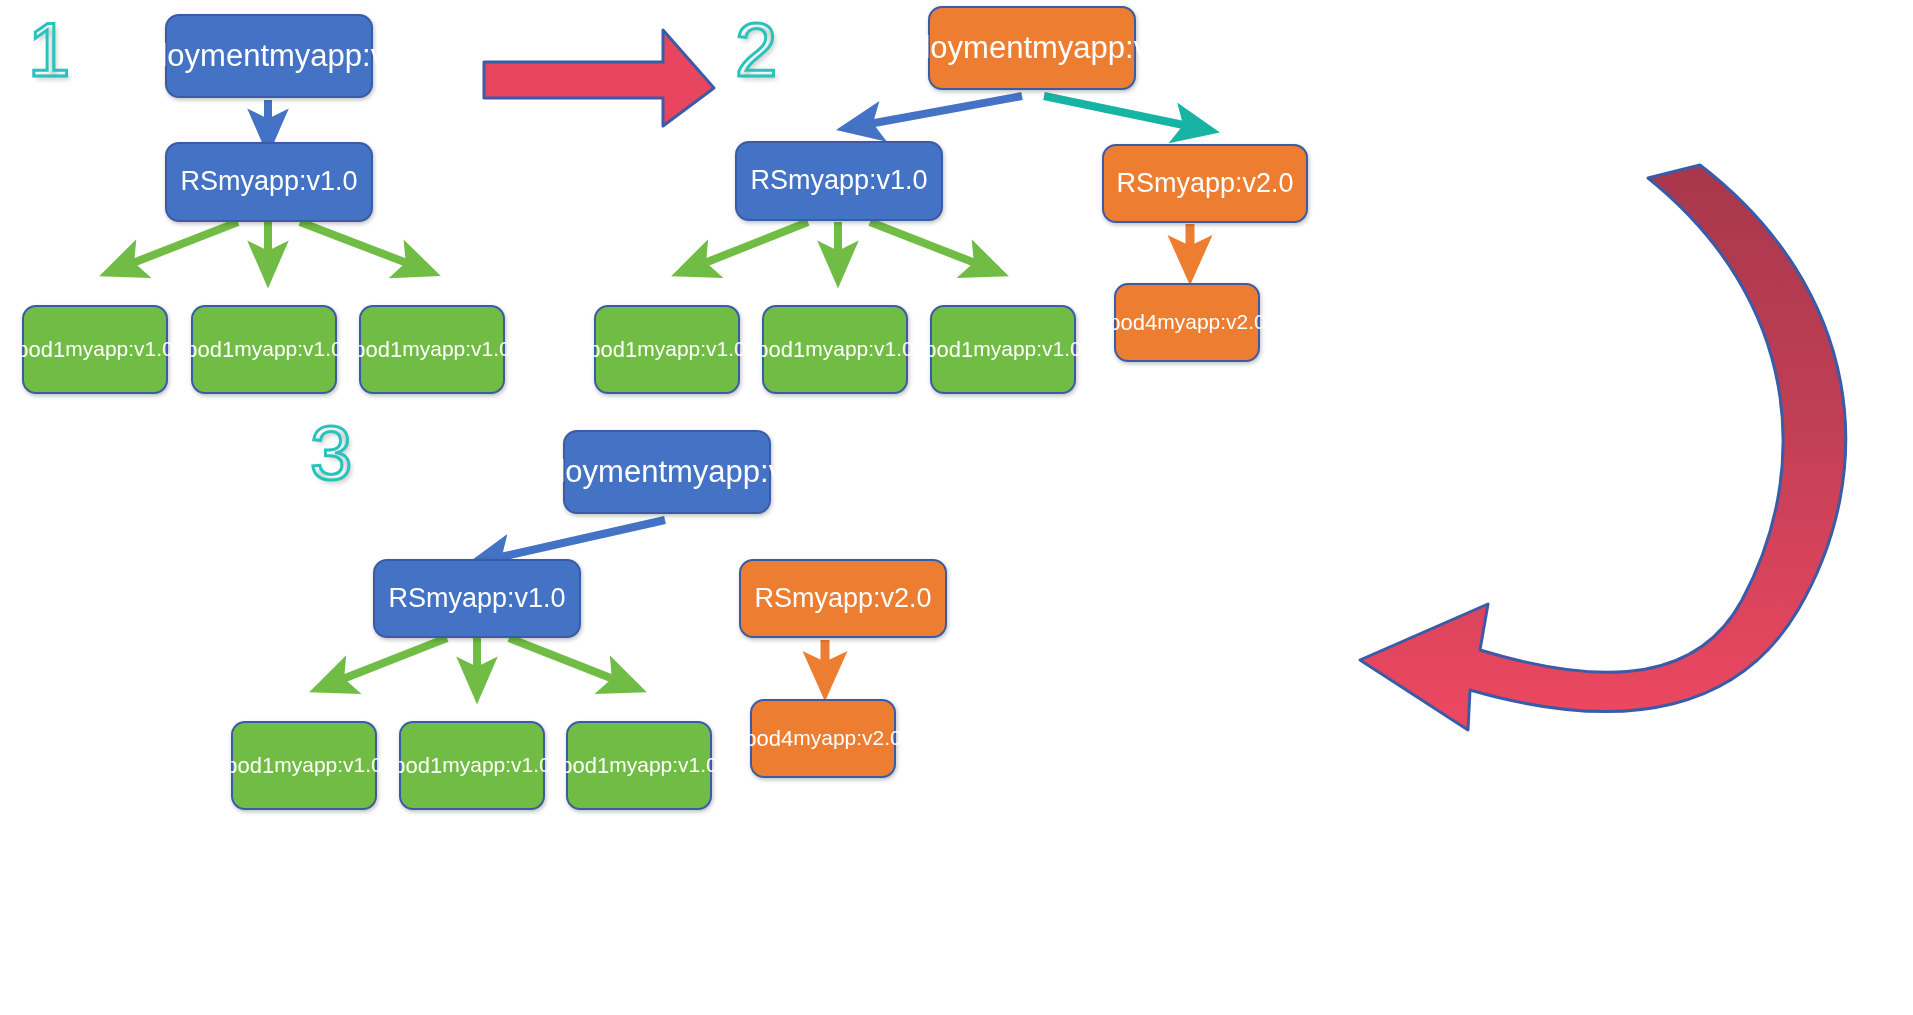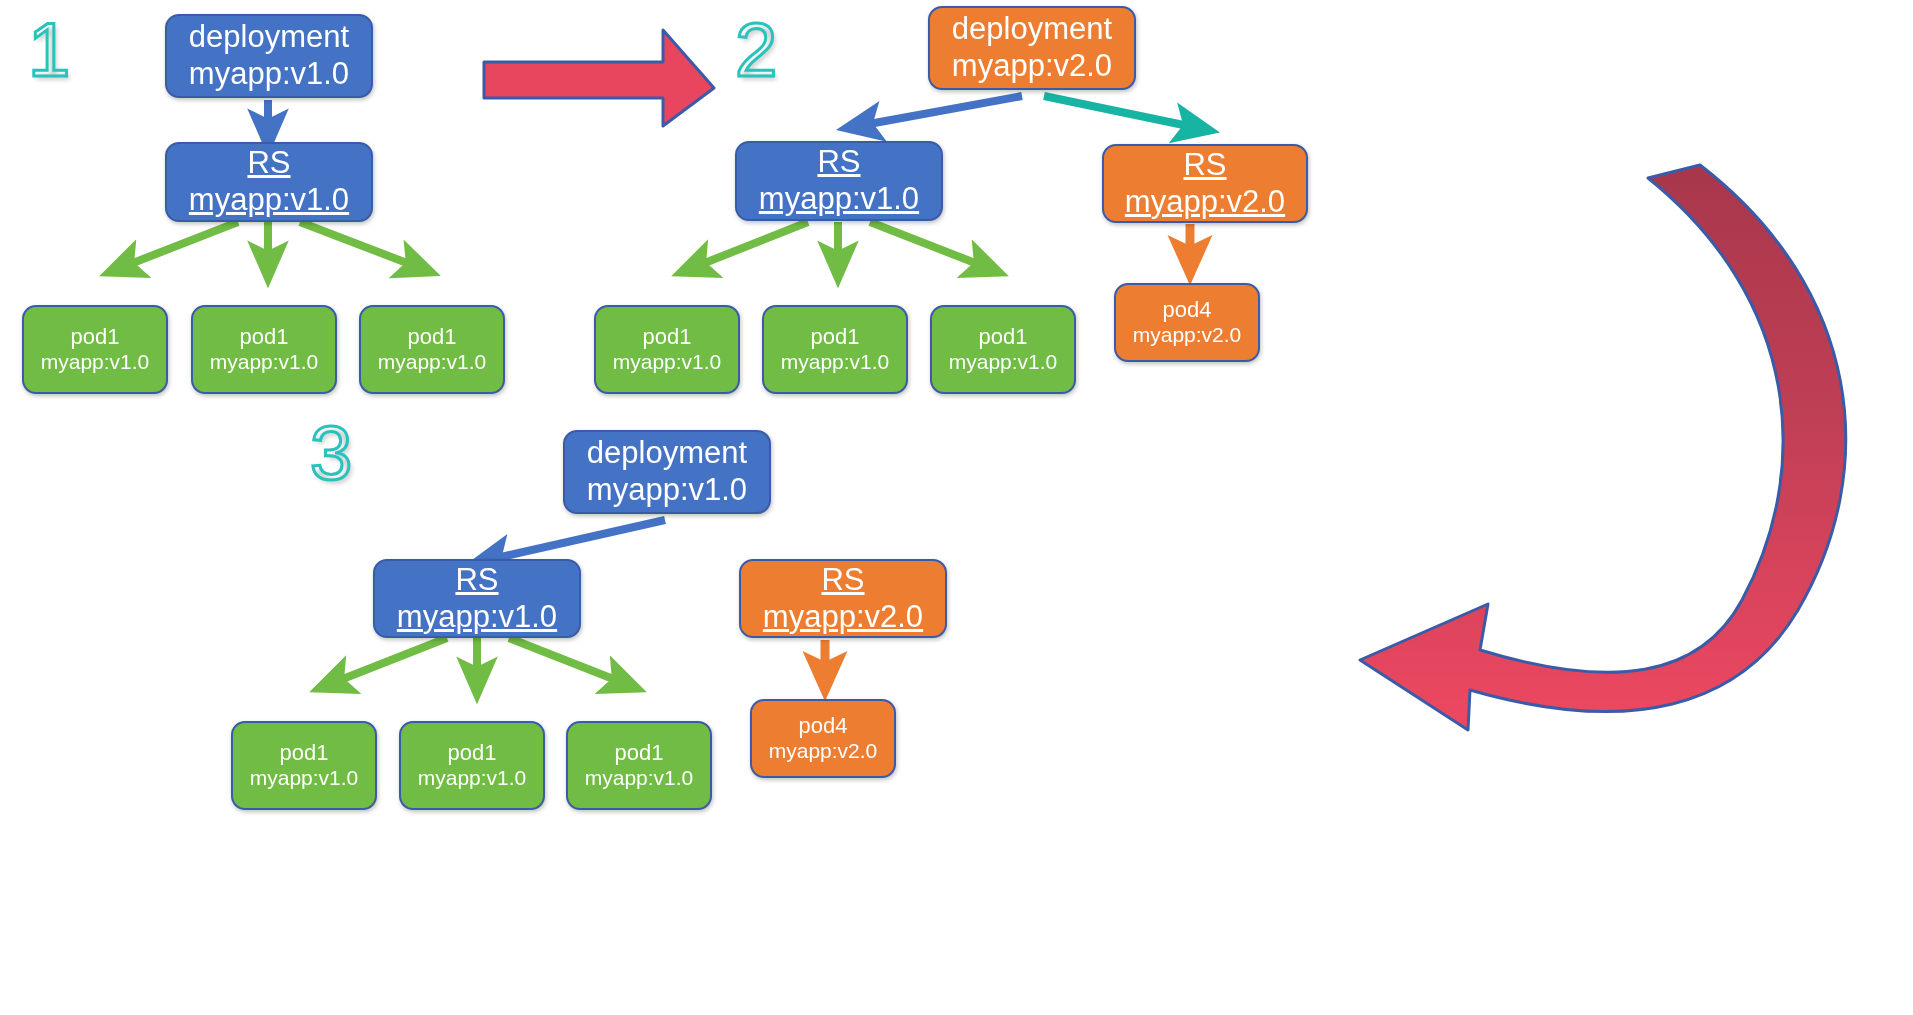--- a/index.html
+++ b/index.html
@@ -27,35 +27,35 @@
     height: 1015px;
     pointer-events: none;
   }
   .node {
     position: absolute;
     box-sizing: border-box;
     border: 2px solid #3A5BA8;
     border-radius: 14px;
     color: #ffffff;
     display: flex;
-    flex-direction: column;
+    flex-direction: row;
     align-items: center;
     justify-content: center;
     line-height: 1.18;
     text-align: center;
     box-shadow: 1px 2px 4px rgba(0,0,0,0.25);
     font-family: "Liberation Sans", sans-serif;
   }
   .node .ln1, .node .ln2 { display: block; white-space: nowrap; }
   .node.blue  { background: #4472C4; }
   .node.green { background: #70BC44; margin-top: 24px; }
   .node.orange{ background: #ED7D31; }
 
   .node.deploy { font-size: 31px; }
-  .node.rs     { font-size: 31px; text-decoration: underline; }
+  .node.rs     { font-size: 27px; }
   .node.pod    { font-size: 22px; }
   .node.pod .ln1 { font-size: 22px; }
   .node.pod .ln2 { font-size: 21px; }
 
   .step-number {
     position: absolute;
     font-size: 76px;
     font-weight: 400;
     color: transparent;
     -webkit-text-stroke: 3px #27C3BC;

